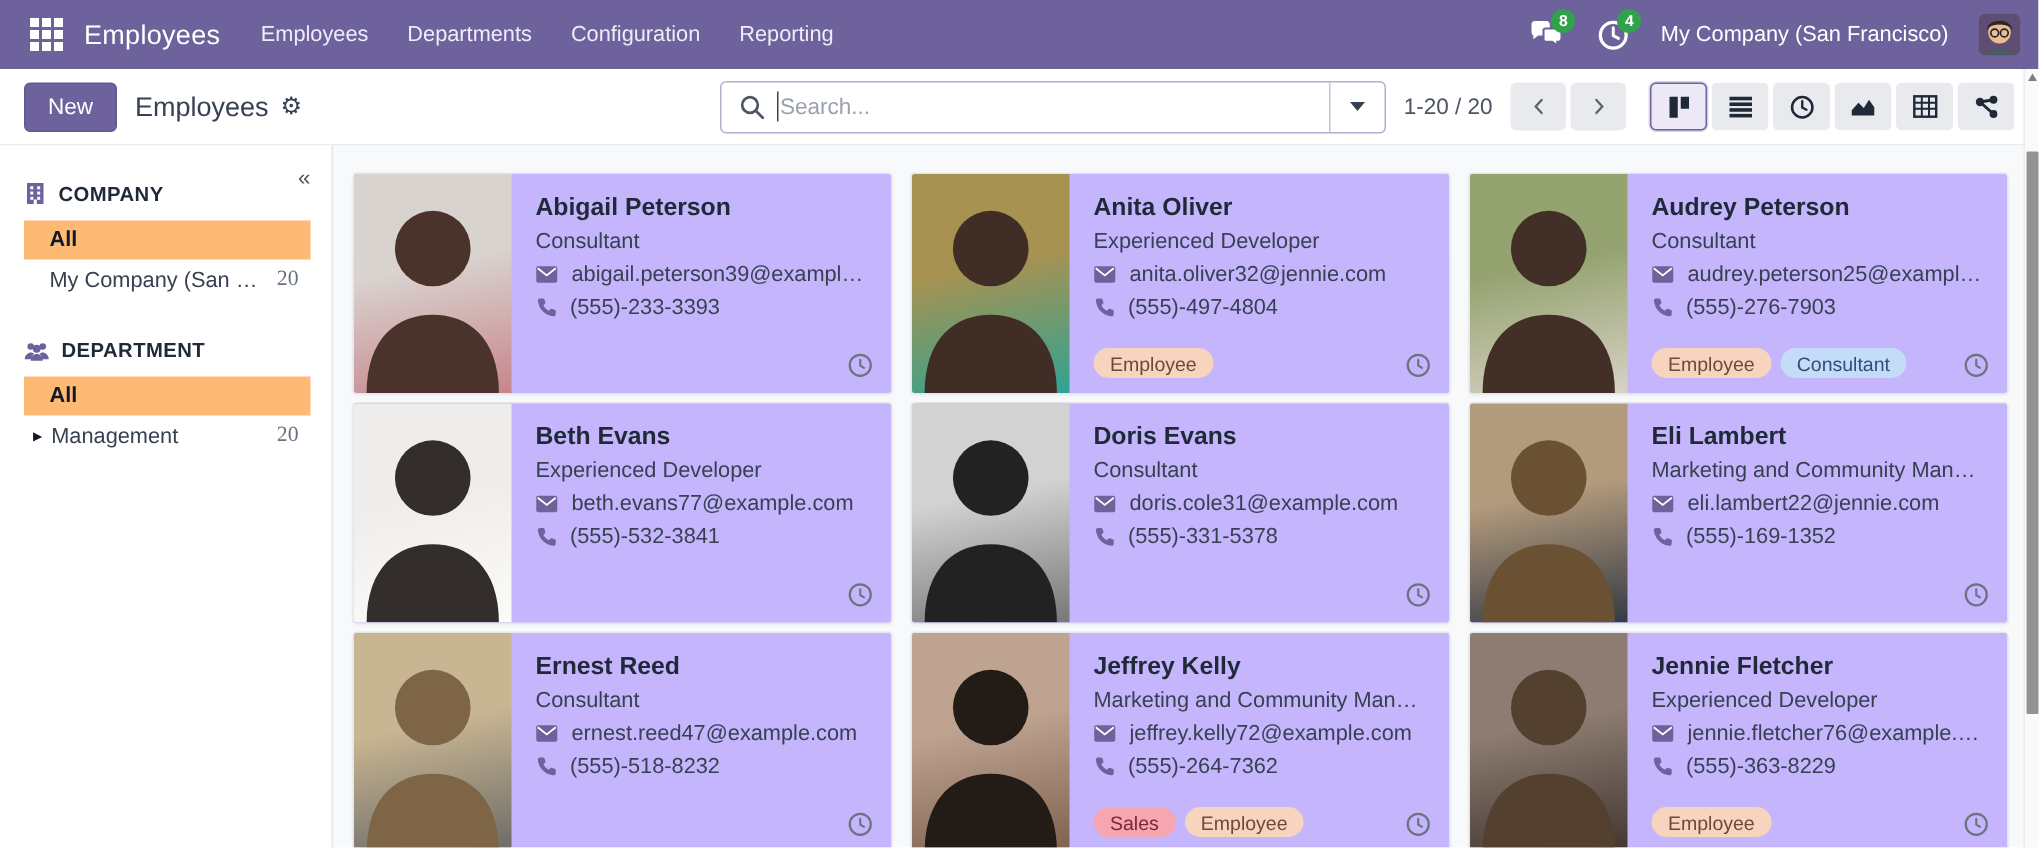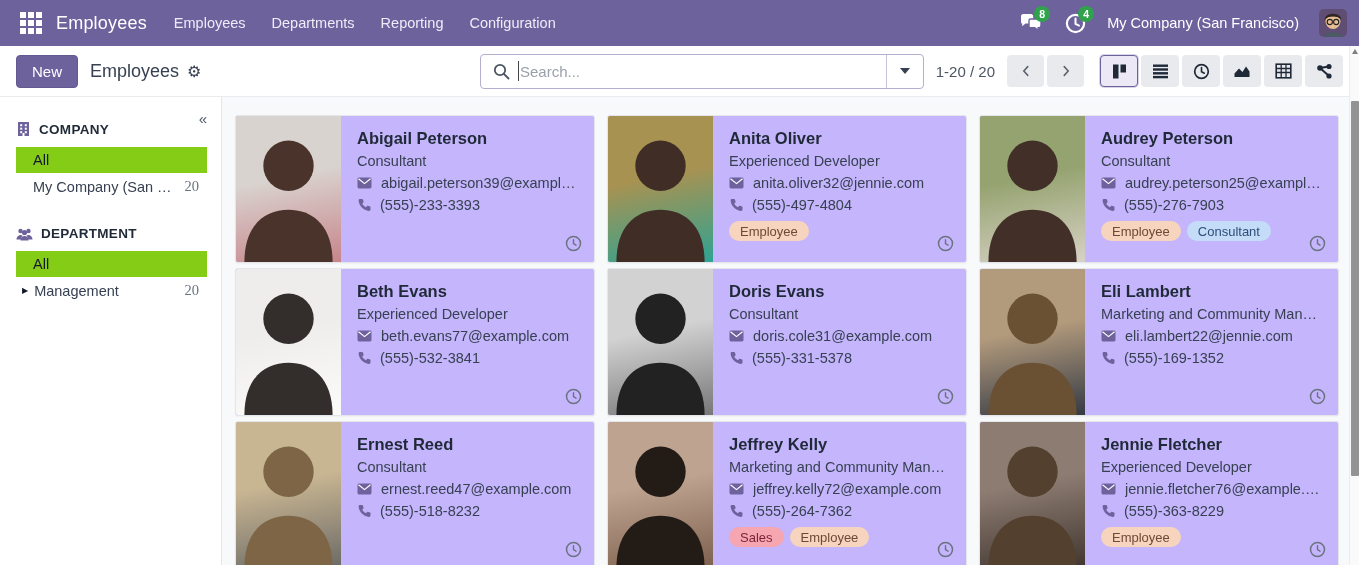--- a/index.html
+++ b/index.html
@@ -39,37 +39,37 @@
   .vs-btn { width:38px; height:32px; background:#e9eaee; border:1px solid transparent; border-radius:4px; display:flex; align-items:center; justify-content:center; cursor:pointer; }
   .vs-btn.active { background:#ece8f6; border:1px solid #6e629d; box-shadow:0 0 0 1px #d9d3ea; }
 
   
   .page { display:flex; height:468px; background:#f8f9fa; }
   .search-panel { width:222px; background:#fff; border-right:1px solid #e3e6ea; padding:14px 8px 0 16px; flex-shrink:0; position:relative; }
   .collapse-btn { position:absolute; top:14px; right:14px; font-size:15px; color:#4b5563; cursor:pointer; line-height:1; }
   .sp-section { margin-bottom:26px; }
   .sp-header { display:flex; align-items:center; gap:8px; font-size:13.5px; font-weight:700; color:#1f2937; letter-spacing:.3px; margin:10px 0 10px; }
   .sp-item { display:flex; align-items:center; font-size:14.5px; color:#374151; padding:5px 8px 5px 17px; margin-right:6px; cursor:pointer; }
-  .sp-item.selected { background:#84cc16; font-weight:400; color:#111827; }
+  .sp-item.selected { background:#fdba74; font-weight:700; color:#111827; }
   .sp-item .label { flex:1; white-space:nowrap; overflow:hidden; text-overflow:ellipsis; }
   .sp-item .count { color:#6b7280; font-weight:400; margin-left:6px;font-family:Liberation Serif, serif; }
   .sp-caret { font-size:8px; color:#111827; margin-right:6px; margin-left:-11px; }
 
   
   .kanban-wrap { flex:1; overflow:hidden; padding:18px 0 0 13px; }
   .kanban-grid { display:grid; grid-template-columns:repeat(3,360px); column-gap:12px; row-gap:5px; }
   .kcard { background:#c4b5fd; border:1px solid #e4e6e9; border-radius:3px; box-shadow:0 1px 2px rgba(0,0,0,.04); display:flex; overflow:hidden; min-height:148px; cursor:pointer; }
   .kimg { width:105px; flex-shrink:0; position:relative; overflow:hidden; }
   .kimg svg { position:absolute; bottom:0; left:0; width:100%; height:92%; }
   .kbody { flex:1; padding:13px 14px 10px 16px; position:relative; min-width:0; }
   .kname { font-size:16.5px; font-weight:700; color:#1f2937; margin-bottom:5px; white-space:nowrap; overflow:hidden; text-overflow:ellipsis; }
   .kjob { font-size:14.5px; color:#374151; margin-bottom:6px; white-space:nowrap; overflow:hidden; text-overflow:ellipsis; }
   .krow { display:flex; align-items:center; gap:9px; font-size:14.5px; color:#374151; margin-bottom:6px; min-width:0; }
   .krow .txt { white-space:nowrap; overflow:hidden; text-overflow:ellipsis; }
-  .ktags { display:flex; gap:6px; margin-top:8px; flex-wrap:wrap;text-align:right; }
+  .ktags { display:flex; gap:6px; margin-top:19px; flex-wrap:wrap;text-align:right; }
   .tag { font-size:13px; font-weight:500; padding:2.5px 11px; border-radius:999px; white-space:nowrap; }
   .kclock { position:absolute; right:12px; bottom:10px; cursor:pointer; display:flex; }
 
   
   .scrollbar { position:absolute; top:46px; right:0; width:10px; height:519px; background:#fafafa; border-left:1px solid #ececec; }
   .scroll-thumb { position:absolute; top:55px; left:1px; width:8px; height:375px; background:#939393; border-radius:1px; }
   .scroll-arrow { position:absolute; top:3px; left:2px; width:0; height:0; border-left:3px solid transparent; border-right:3px solid transparent; border-bottom:5px solid #7e7e7e; }
 </style>
 </head>
 <body>
@@ -85,22 +85,22 @@
         <i></i>
         <i></i>
         <i></i>
         <i></i>
       </span>
   </button>
   <div class="brand">Employees</div>
   <nav class="nav-menu">
     <div class="nav-item">Employees</div>
     <div class="nav-item">Departments</div>
+    <div class="nav-item">Configuration</div>
     <div class="nav-item">Reporting</div>
-    <div class="nav-item">Configuration</div>
   </nav>
   <div class="nav-right">
     <div class="icon-badge-wrap">
       <svg width="22" height="20" viewBox="0 0 22 20">
         <path d="M1 3.2 C1 2 2 1 3.2 1 H11 C12.2 1 13.2 2 13.2 3.2 V8.4 C13.2 9.6 12.2 10.6 11 10.6 H5.5 L2.2 13.2 V10.6 C1.4 10.4 1 9.5 1 8.4 Z" fill="#fff"></path>
         <path d="M9 7.4 C9 6.6 9.7 6 10.5 6 H18.8 C20 6 21 7 21 8.2 V12.6 C21 13.8 20 14.8 18.8 14.8 H18.2 V17.4 L14.8 14.8 H10.5 C9.7 14.8 9 14.2 9 13.4 Z" fill="#fff" stroke="#6e629d" stroke-width="1.4"></path>
       </svg>
       <span class="badge">8</span>
     </div>
     <div class="icon-badge-wrap">

